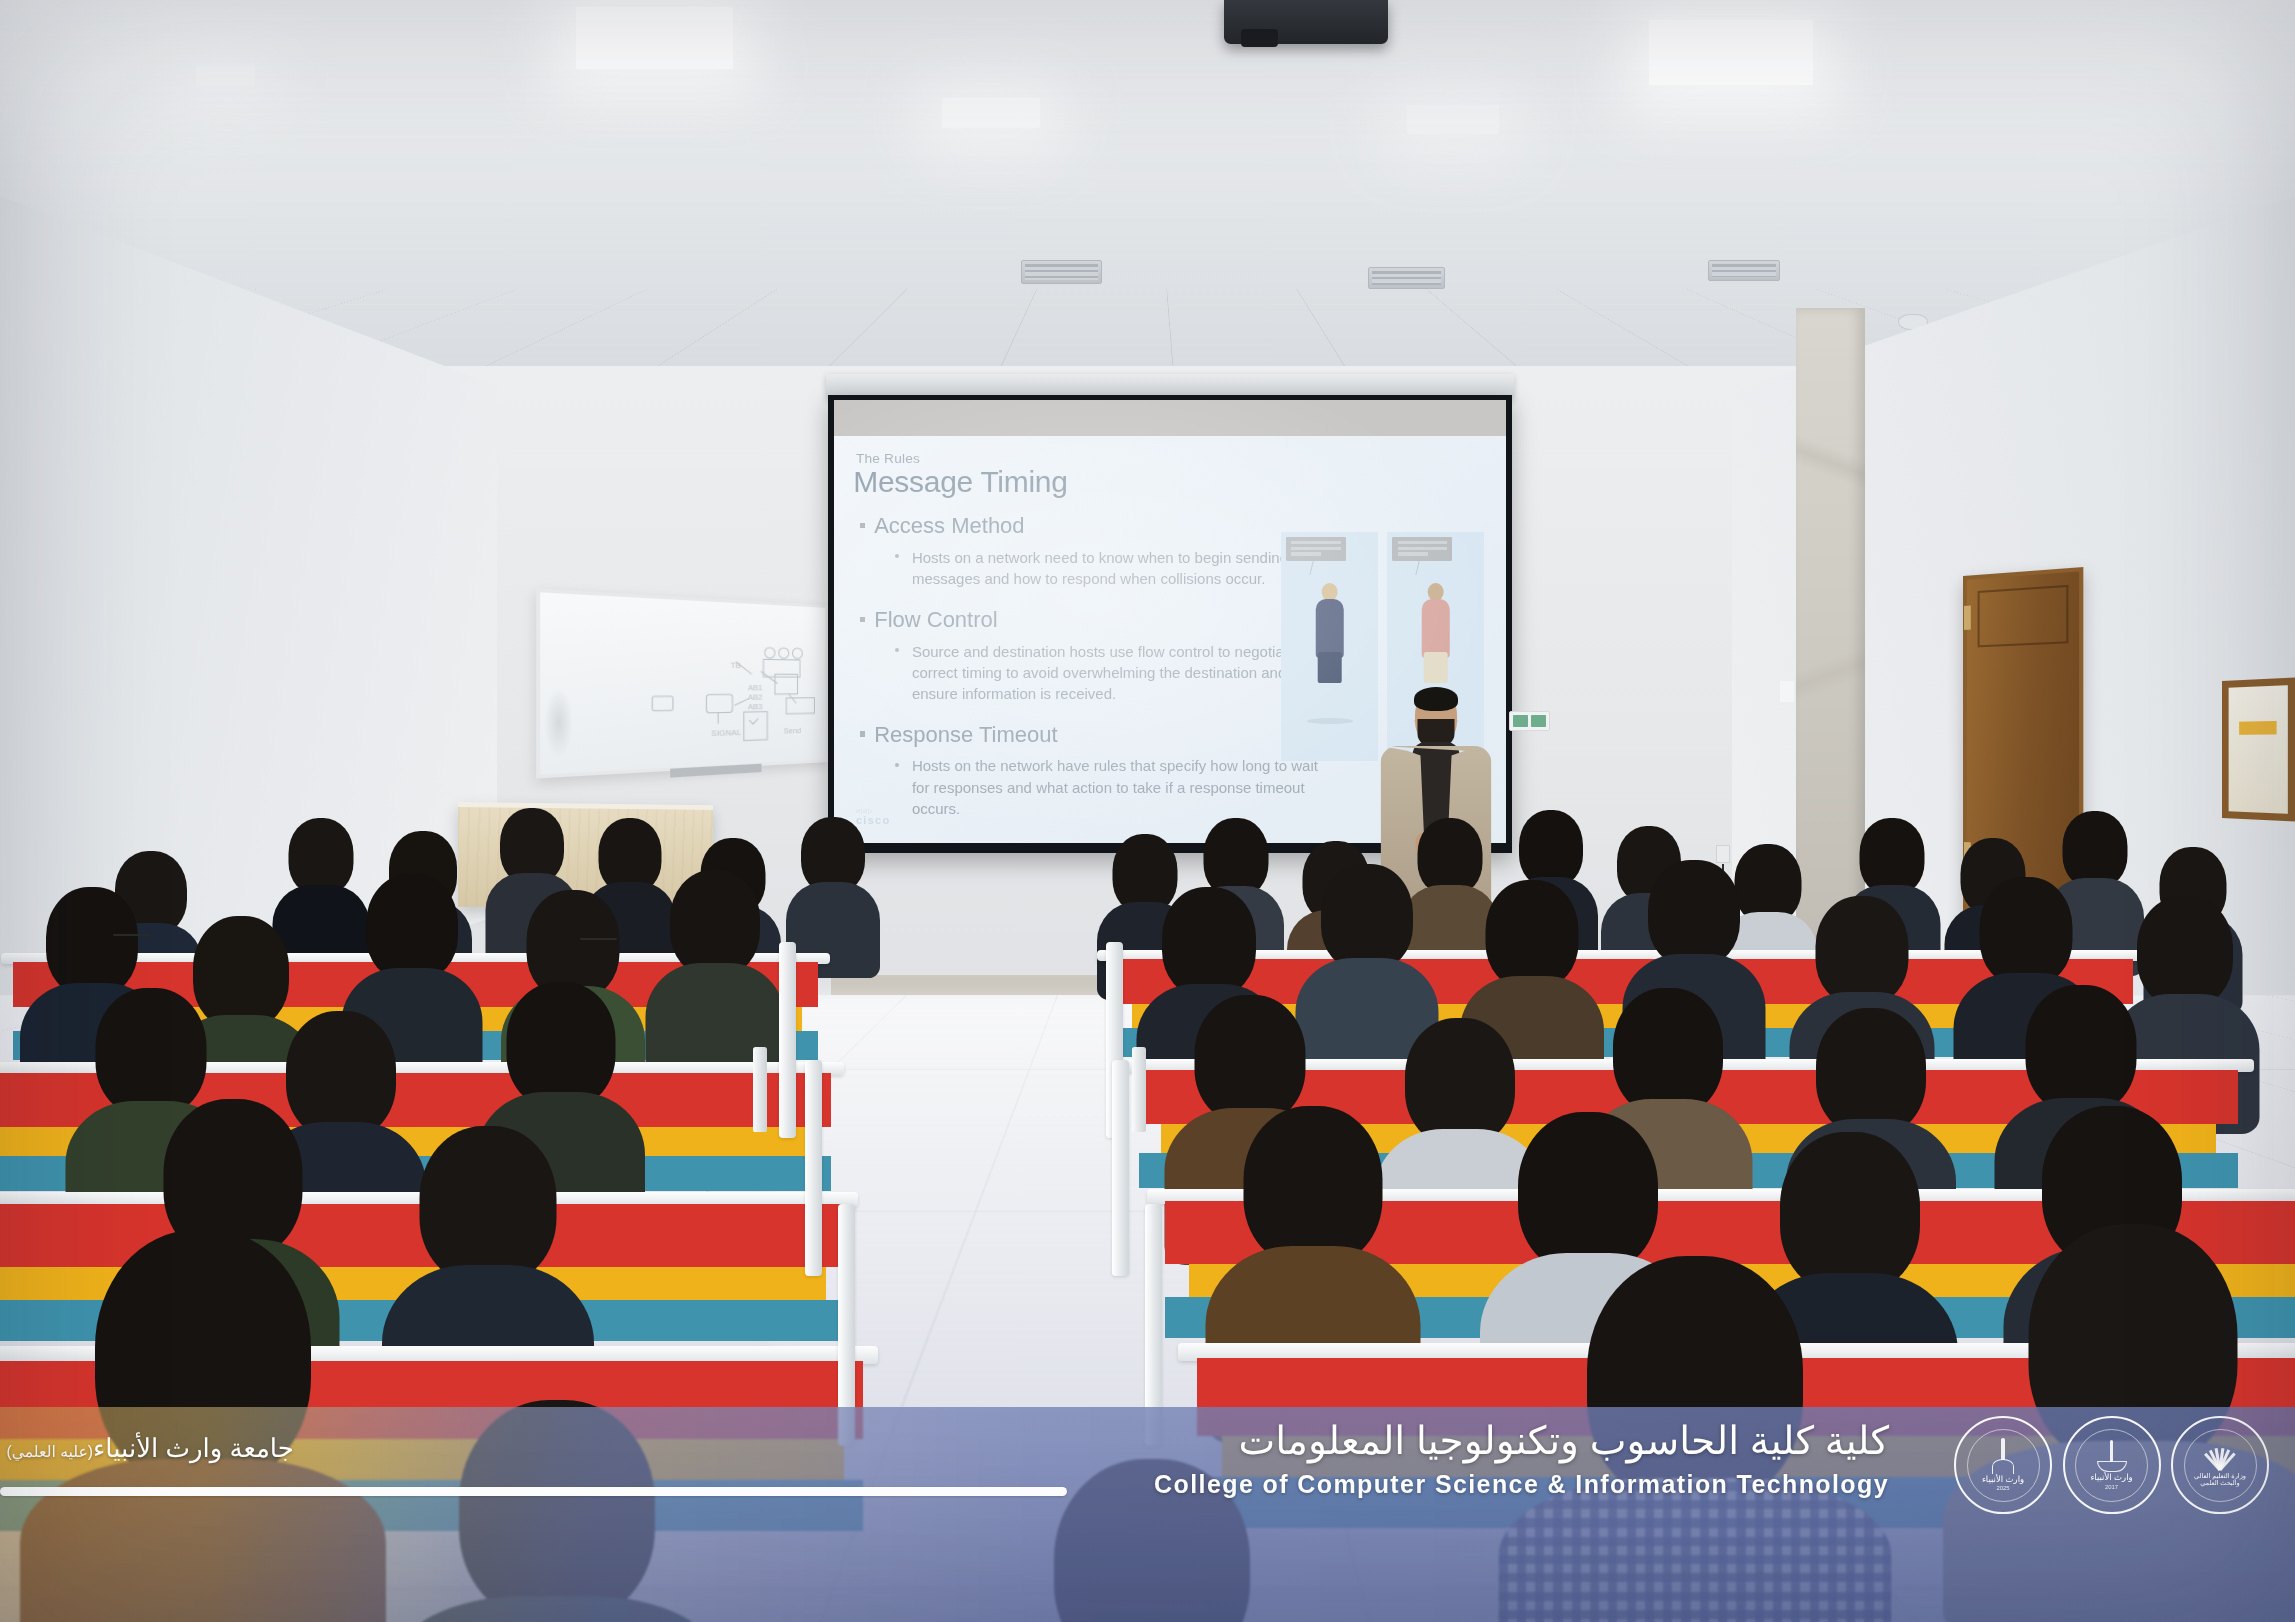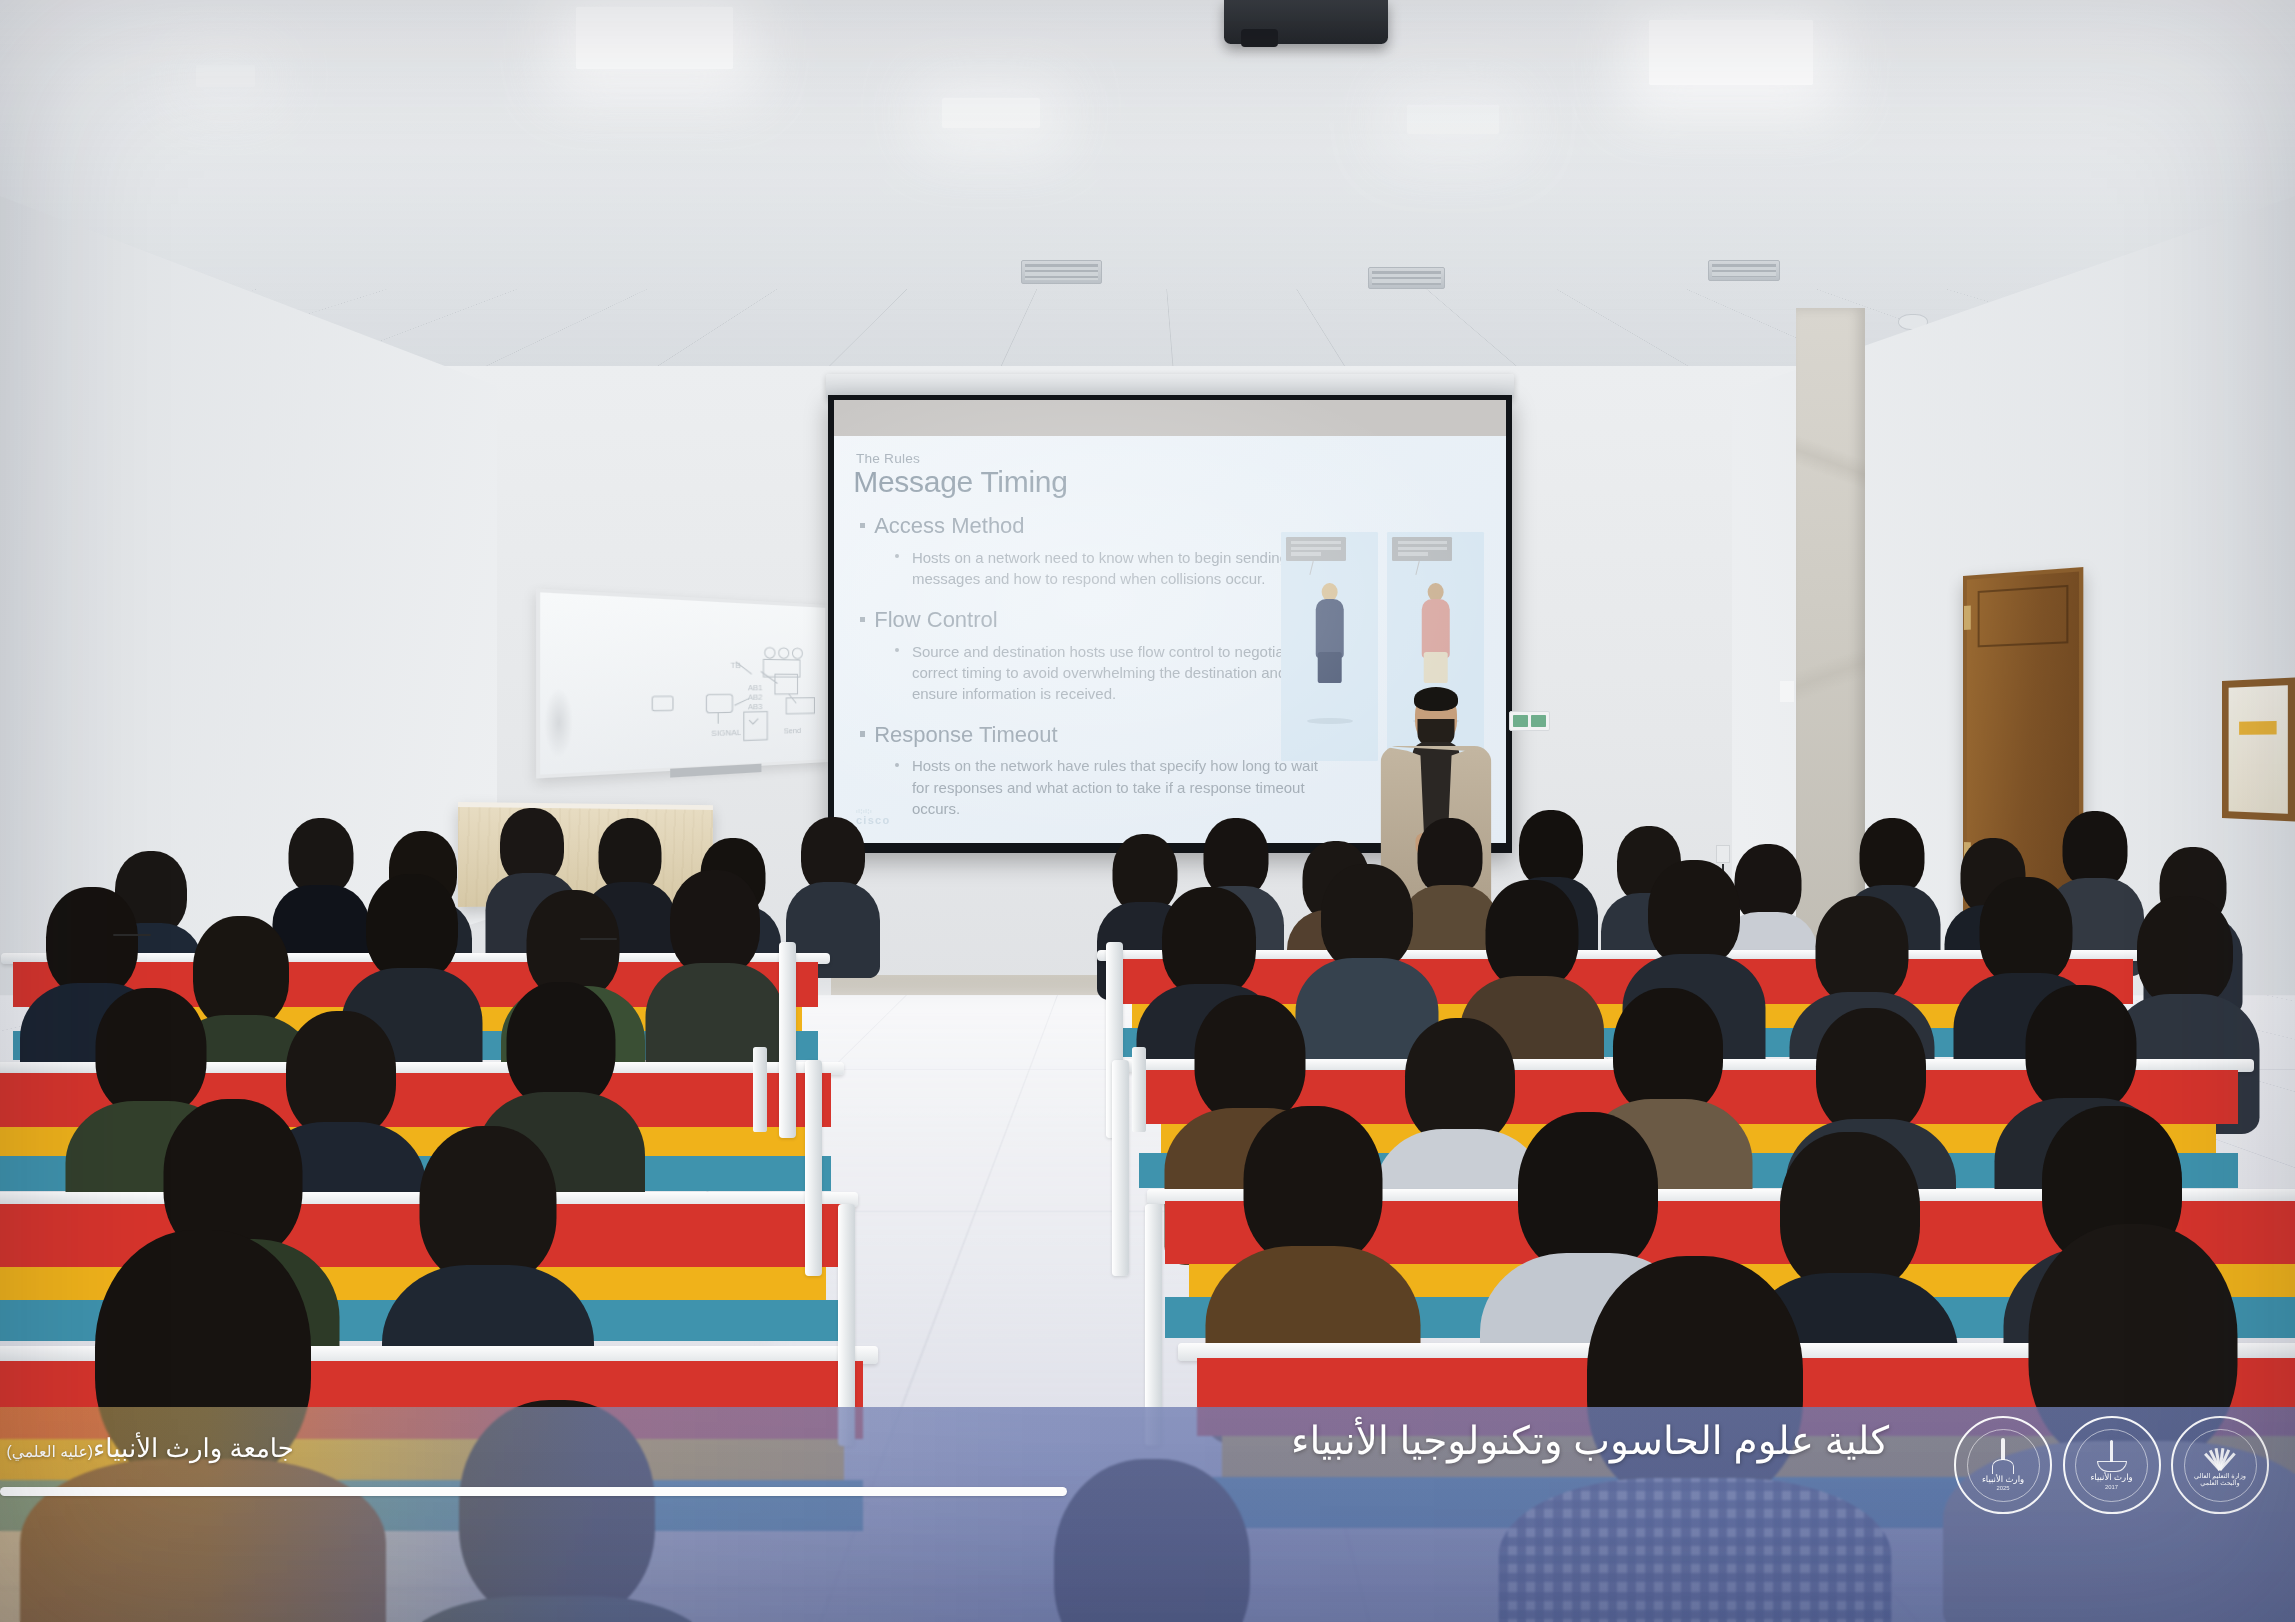--- a/index.html
+++ b/index.html
@@ -658,21 +658,22 @@
   </div>
 
   <div class="banner">
     <div class="banner-tint"></div>
 
     <div class="uni-ar">
       <span>جامعة وارث الأنبياء</span><small>(عليه العلمي)</small>
     </div>
     <div class="hr-line"></div>
 
-    <div class="col-ar">كلية علوم الحاسوب وتكنولوجيا الأنبياء</div>
+    <div class="col-ar">كلية كلية الحاسوب وتكنولوجيا المعلومات</div>
+    <div class="col-en">College of Computer Science &amp; Information Technology</div>
 
     <div class="seals">
       <div class="seal">
         <div class="inner">
           <div class="minaret"></div>
           <div class="dome"></div>
           <div class="ar">وارث الأنبياء</div>
           <div class="yr">2025</div>
         </div>
       </div>

